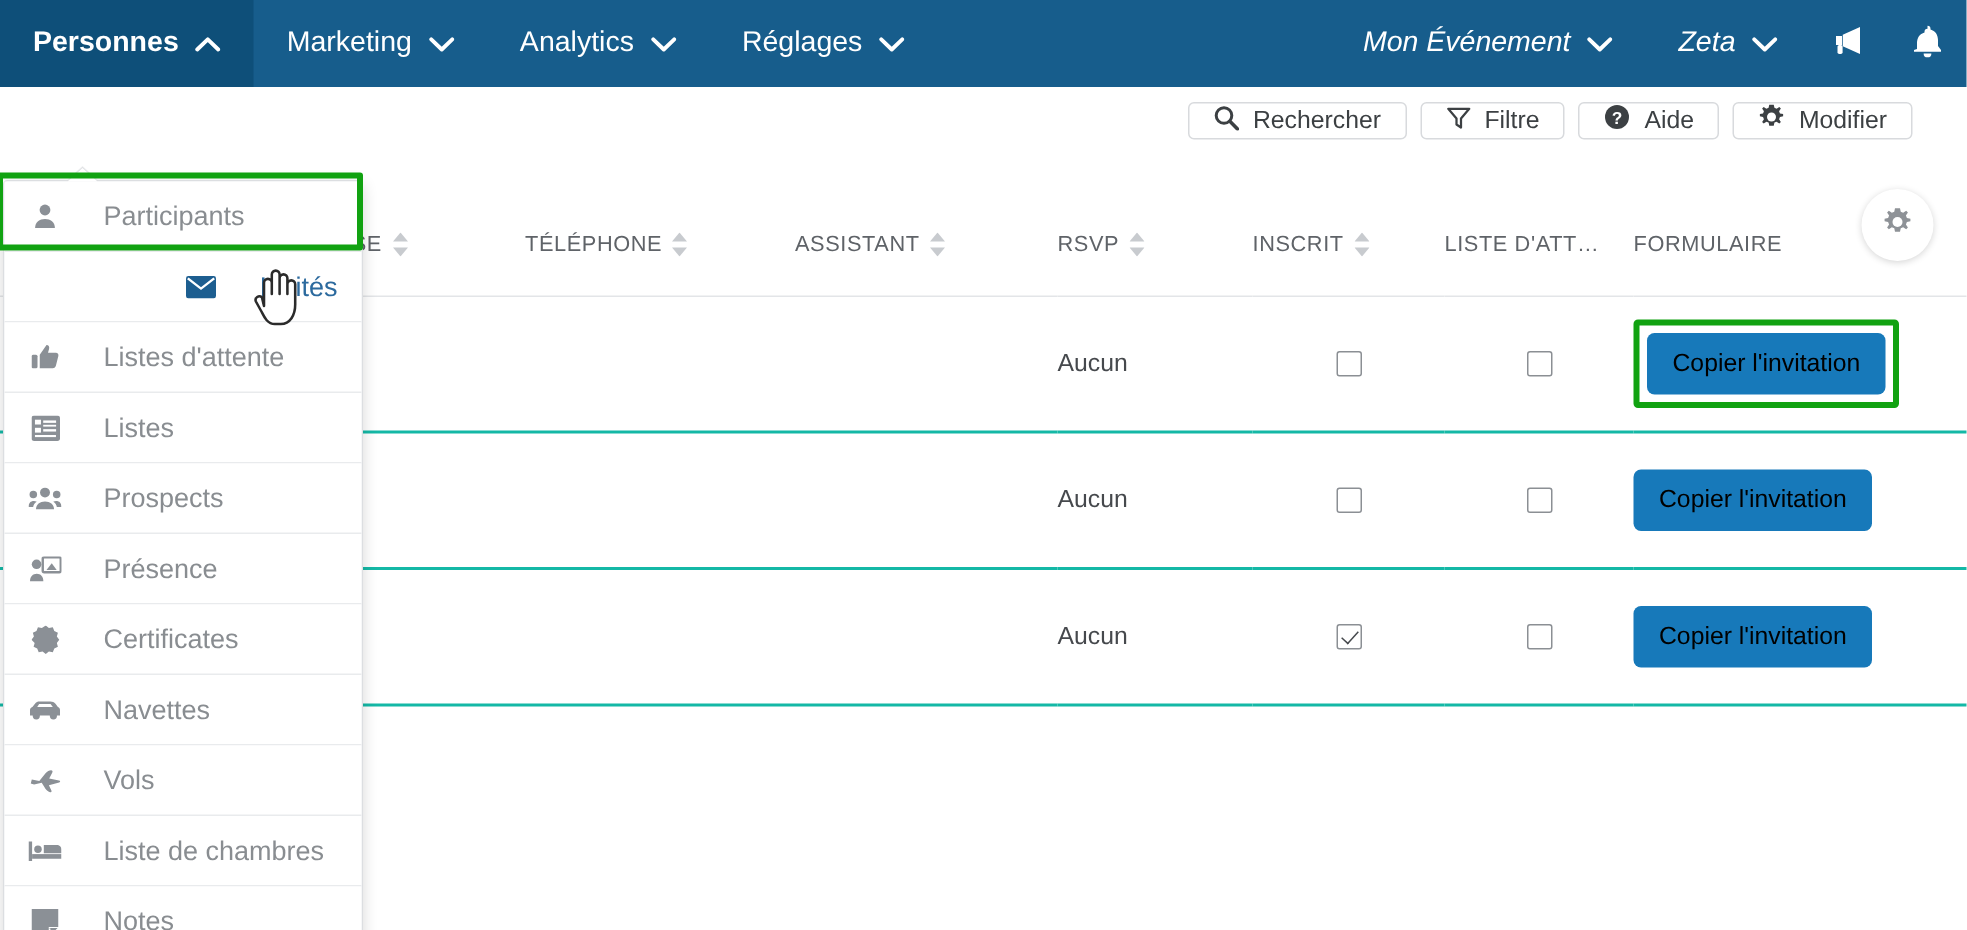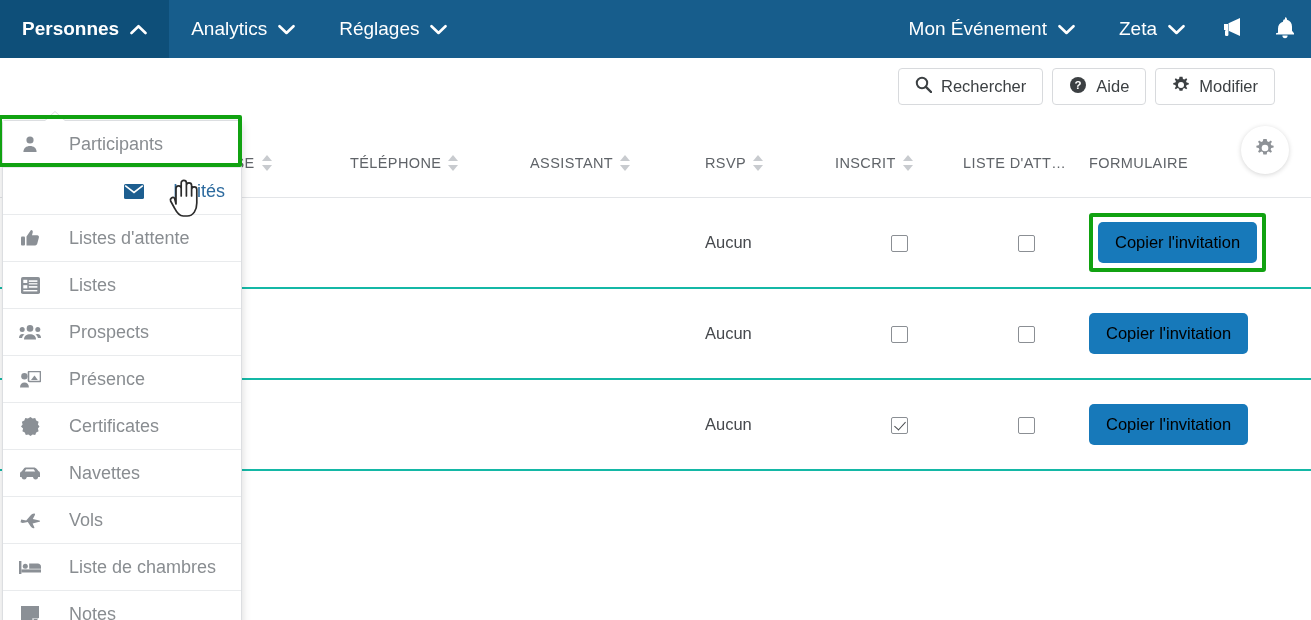--- a/index.html
+++ b/index.html
@@ -26,42 +26,42 @@
     font-size: 19px;
     height: 58px;
     cursor: pointer;
     white-space: nowrap;
   }
   .nav-item.active {
     background: #0e4f79;
     font-weight: bold;
   }
   .nav-spacer { flex: 1 1 auto; }
-  .nav-right { display: flex; align-items: center; }
+  .nav-right { display: flex; align-items: center; font-style: italic; }
   .nav-icon-btn {
     display: flex; align-items: center; justify-content: center;
     width: 52px; height: 58px; cursor: pointer; color: #fff;
   }
   .caret { display: inline-block; line-height: 0; }
 
   
   .page {
     position: absolute; left: 0; top: 58px;
     width: 1311px; height: 562px;
     background: #ffffff;
   }
 
   
   .toolbar {
     position: absolute; right: 36px; top: 10px;
     display: flex; gap: 9px;
   }
   .tb-btn {
     display: flex; align-items: center; gap: 9px;
-    height: 37px; padding: 0 16px;
+    height: 25px; padding: 0 16px;
     background: #ffffff;
     border: 1px solid #d8dadd;
     border-radius: 4px;
     color: #3c4043;
     font-size: 16.5px;
     cursor: pointer;
     white-space: nowrap;
   }
 
   
@@ -196,20 +196,28 @@
 
     <div class="nav-item active">
       <span>Personnes</span>
       <span class="caret">
         <svg width="17" height="11" viewBox="0 0 17 11">
             <path d="M1.5 9 L8.5 2.2 L15.5 9" stroke="#ffffff" stroke-width="2.6" fill="none" stroke-linecap="round" stroke-linejoin="round"></path>
           </svg>
       </span>
     </div>
 
+    <div class="nav-item">
+      <span>Marketing</span>
+      <span class="caret">
+        <svg width="17" height="11" viewBox="0 0 17 11">
+            <path d="M1.5 2.2 L8.5 9 L15.5 2.2" stroke="#ffffff" stroke-width="2.6" fill="none" stroke-linecap="round" stroke-linejoin="round"></path>
+          </svg>
+      </span>
+    </div>
 
     <div class="nav-item">
       <span>Analytics</span>
       <span class="caret">
         <svg width="17" height="11" viewBox="0 0 17 11">
             <path d="M1.5 2.2 L8.5 9 L15.5 2.2" stroke="#ffffff" stroke-width="2.6" fill="none" stroke-linecap="round" stroke-linejoin="round"></path>
           </svg>
       </span>
     </div>
 
@@ -271,20 +279,28 @@
     <div class="tb-btn">
       <span>
         <svg width="17" height="17" viewBox="0 0 17 17">
             <circle cx="7" cy="7" r="5.2" stroke="#3c4043" stroke-width="2" fill="none"></circle>
             <path d="M10.9 10.9 L16 16" stroke="#3c4043" stroke-width="2.4" stroke-linecap="round"></path>
           </svg>
       </span>
       <span>Rechercher</span>
     </div>
 
+    <div class="tb-btn">
+      <span>
+        <svg width="17" height="17" viewBox="0 0 17 17">
+            <path d="M1.5 2.5 H15.5 L10 9 V15 L7 13 V9 Z" stroke="#3c4043" stroke-width="1.5" fill="none" stroke-linejoin="round"></path>
+          </svg>
+      </span>
+      <span>Filtre</span>
+    </div>
 
     <div class="tb-btn">
       <span>
         <svg width="18" height="18" viewBox="0 0 18 18">
             <circle cx="9" cy="9" r="8" fill="#3c4043"></circle>
             <text x="9" y="13.4" font-family="Liberation Sans, sans-serif" font-size="11.5" font-weight="bold" fill="#ffffff" text-anchor="middle">?</text>
           </svg>
       </span>
       <span>Aide</span>
     </div>

